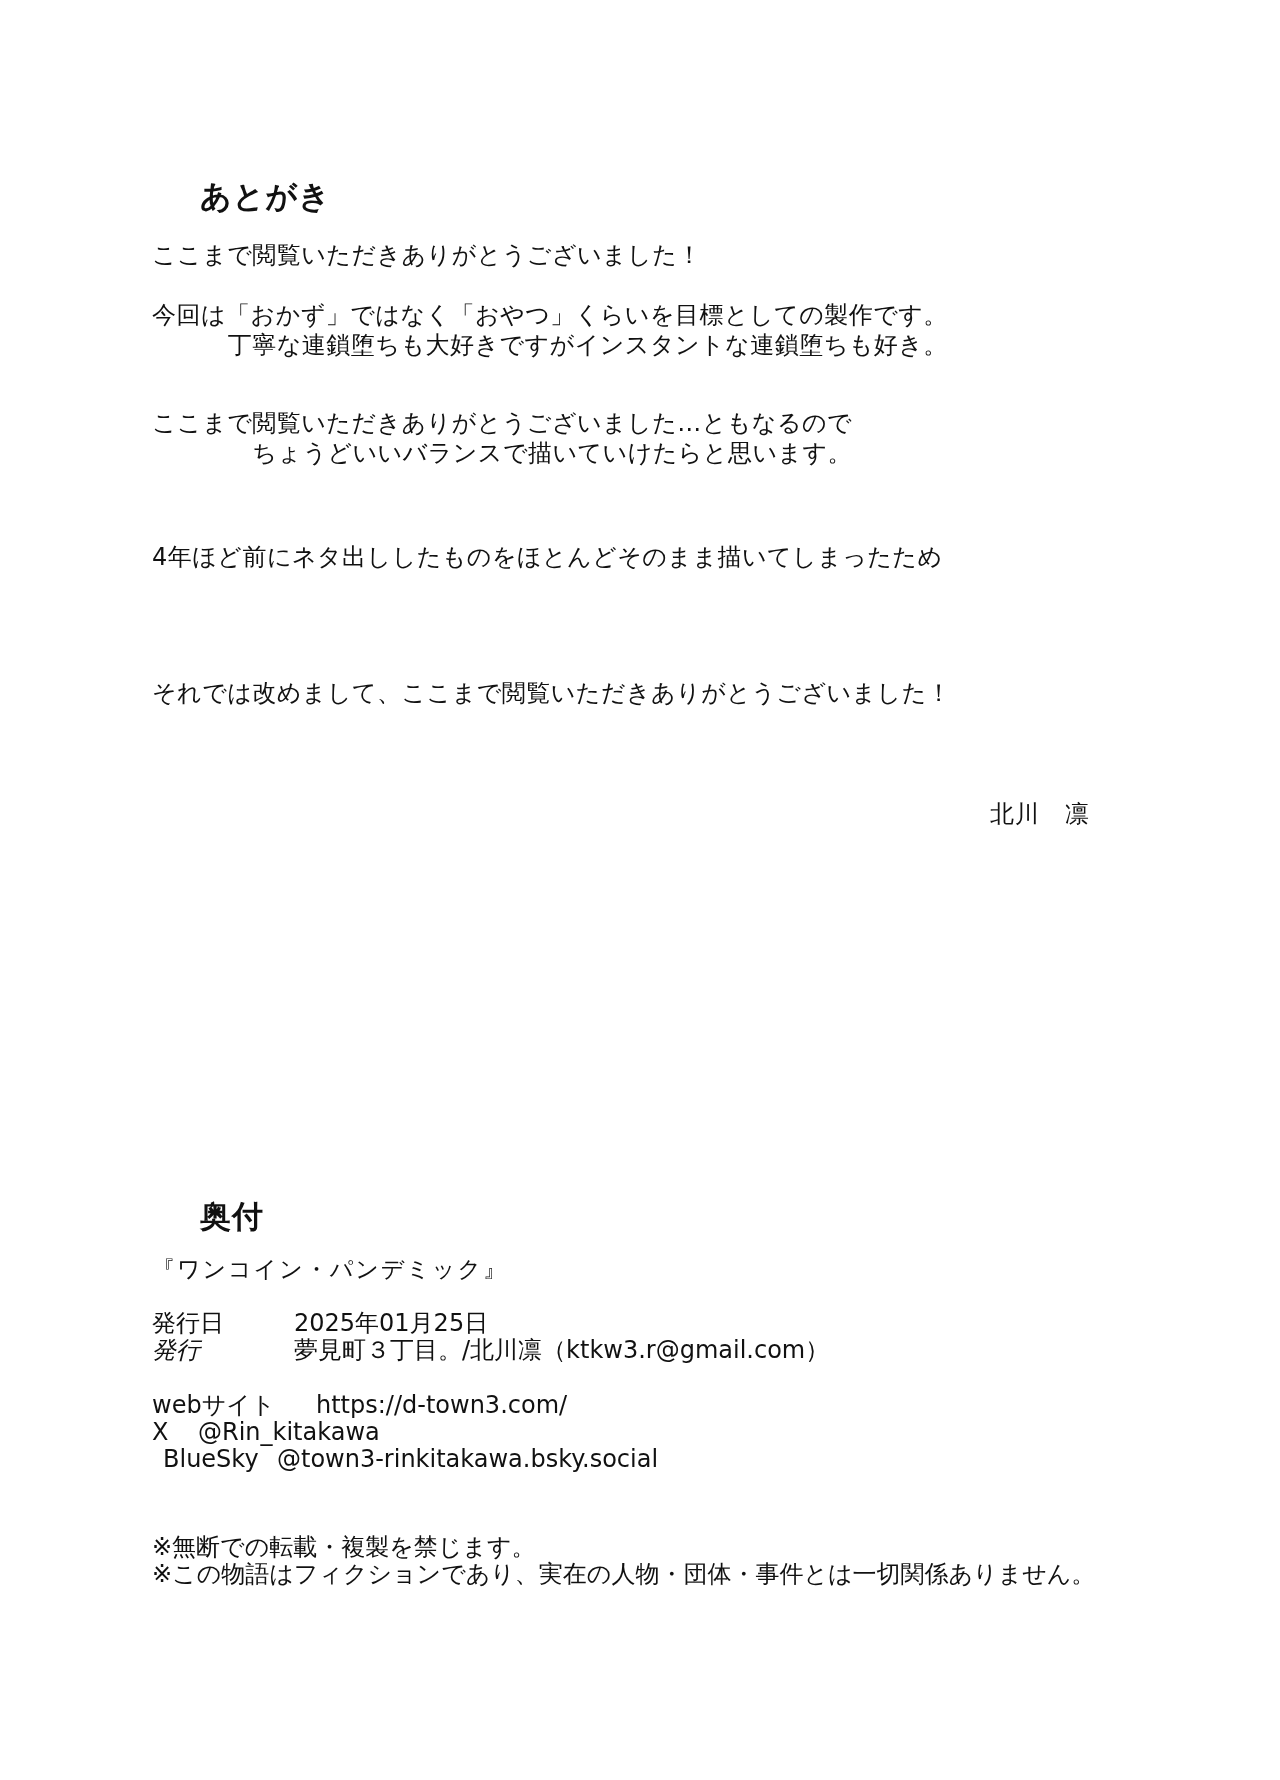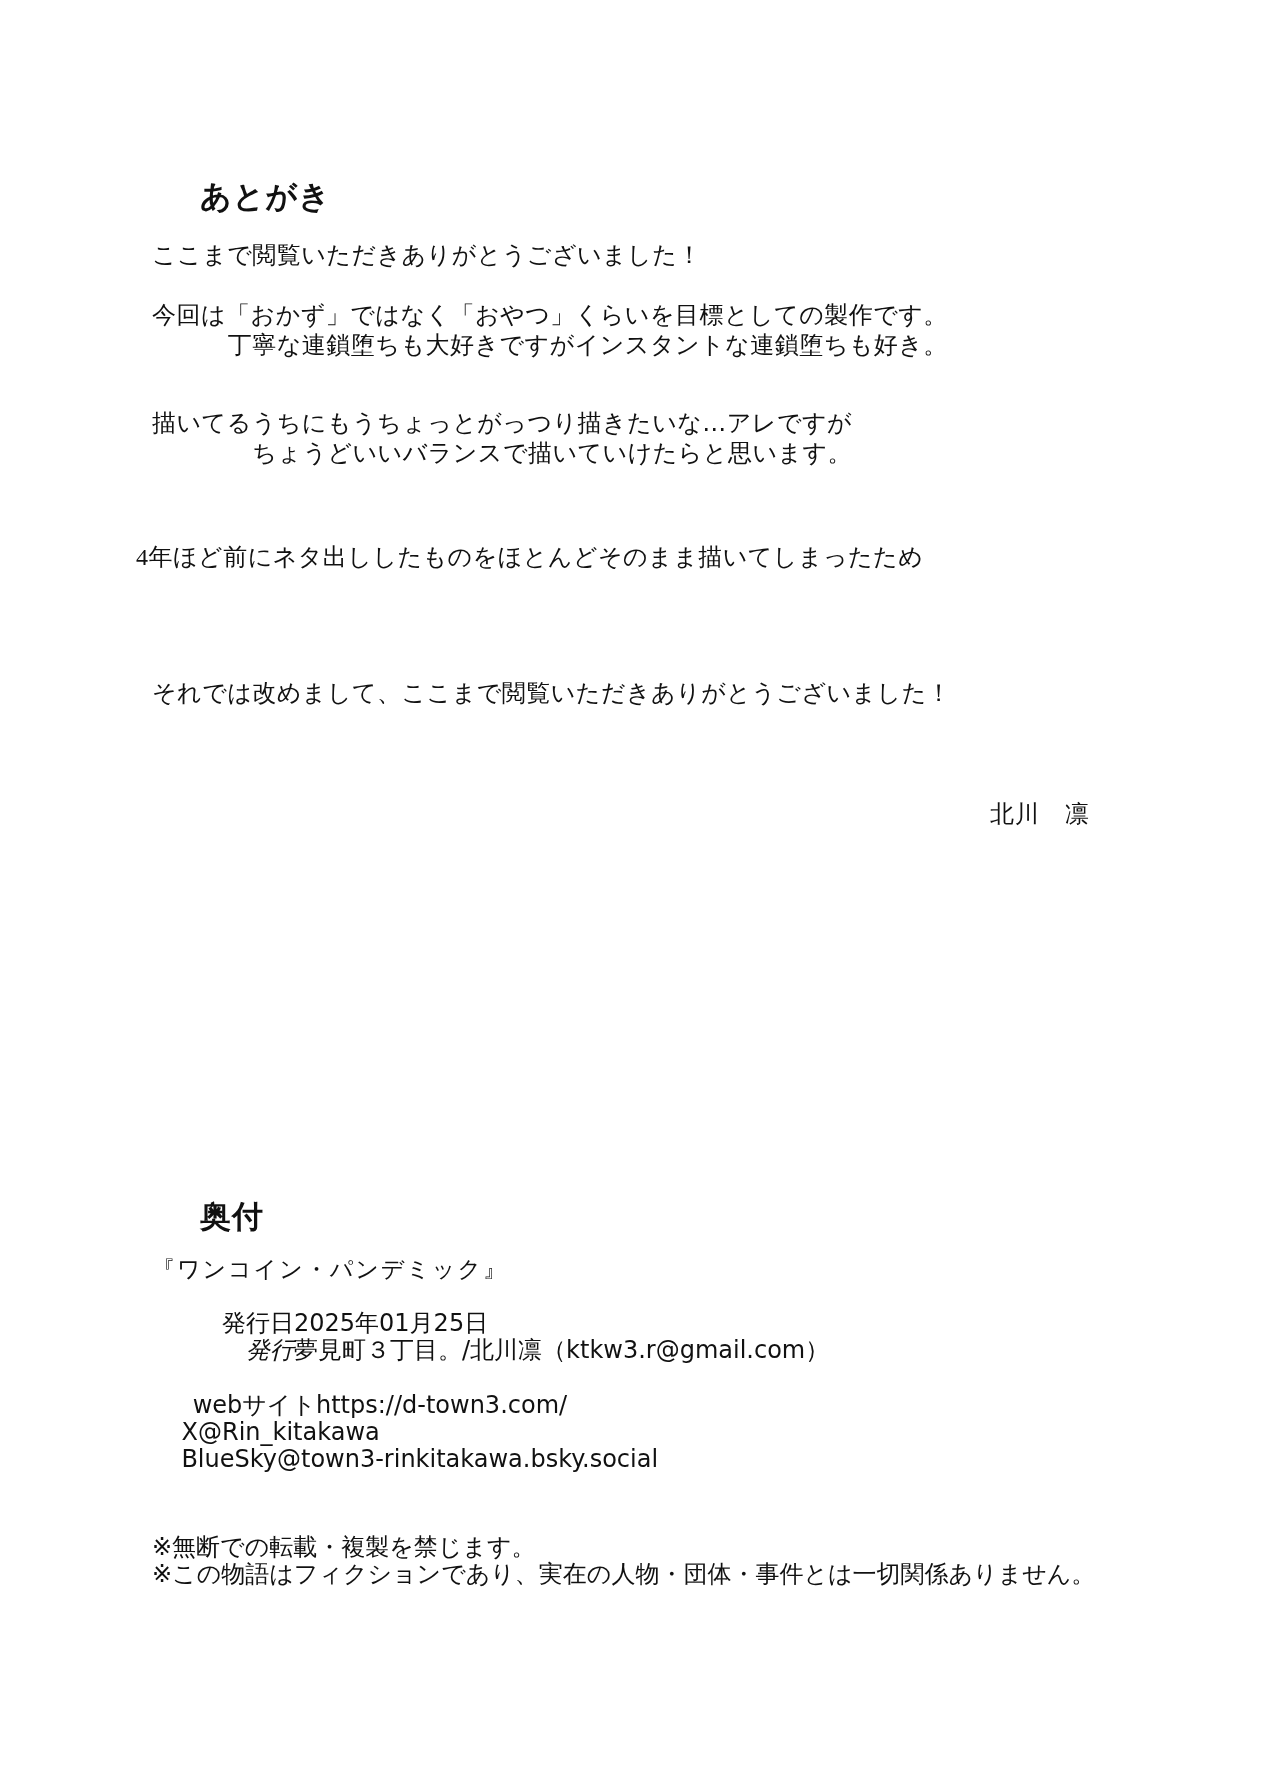--- a/index.html
+++ b/index.html
@@ -39,21 +39,20 @@
     letter-spacing: 0.5px;
   }
   .para-line { display: block; text-align: right; }
   .colophon {
     font-size: 24px;
     line-height: 27px;
   }
   .colophon-row { display: block; }
   .colophon-row .label {
     display: inline-block;
-    text-align: right;
   }
   .colophon-row .value {
     display: inline-block;
   }
   .author {
     font-size: 24px;
     letter-spacing: 1px;
     margin-top: 36px;
   }
 </style>
@@ -66,25 +65,25 @@
   <p class="abs para" style="left:152px; top:240px;">
     <span class="para-line">ここまで閲覧いただきありがとうございました！</span>
   </p>
 
   <p class="abs para" style="left:152px; top:300px;">
     <span class="para-line">今回は「おかず」ではなく「おやつ」くらいを目標としての製作です。</span>
     <span class="para-line">丁寧な連鎖堕ちも大好きですがインスタントな連鎖堕ちも好き。</span>
   </p>
 
   <p class="abs para" style="left:152px; top:408px;">
-    <span class="para-line">描いてるうちにもうちょっとがっつり描きたいな…アレですが</span>
+    <span class="para-line">ここまで閲覧いただきありがとうございました…ともなるので</span>
     <span class="para-line">ちょうどいいバランスで描いていけたらと思います。</span>
   </p>
 
-  <p class="abs para" style="left:136px; top:542px;font-family:Liberation Serif, serif;">
+  <p class="abs para" style="left:152px; top:542px;">
     <span class="para-line">4年ほど前にネタ出ししたものをほとんどそのまま描いてしまったため</span>
   </p>
 
   <p class="abs para" style="left:152px; top:678px;">
     <span class="para-line">それでは改めまして、ここまで閲覧いただきありがとうございました！</span>
   </p>
 
   <div class="abs author" style="left:990px; top:762px;">北川　凛</div>
 </section>
 

